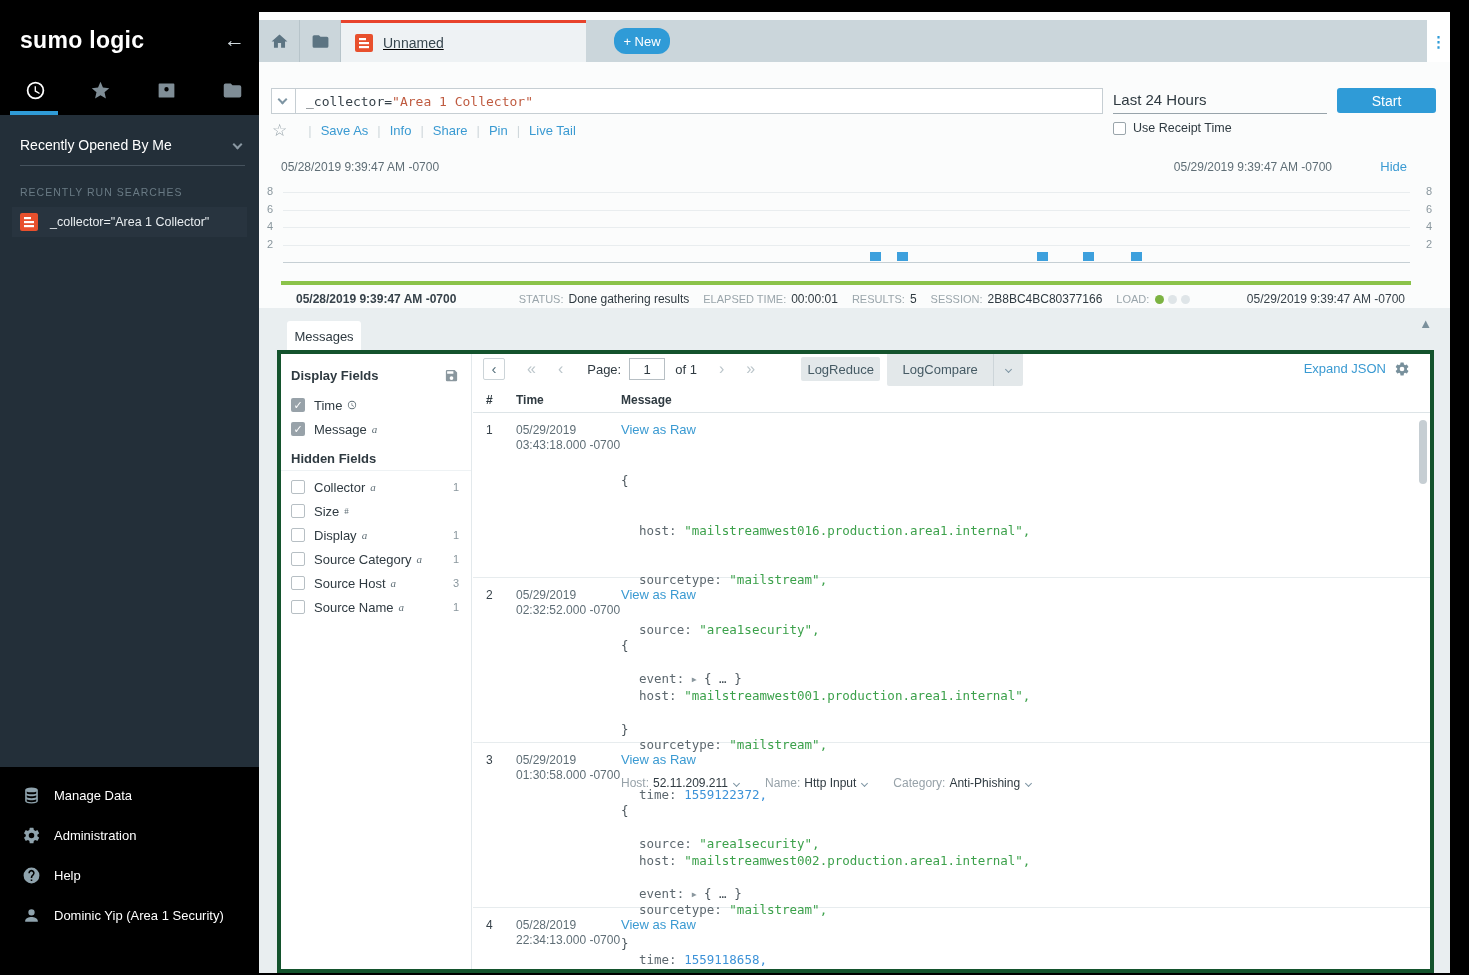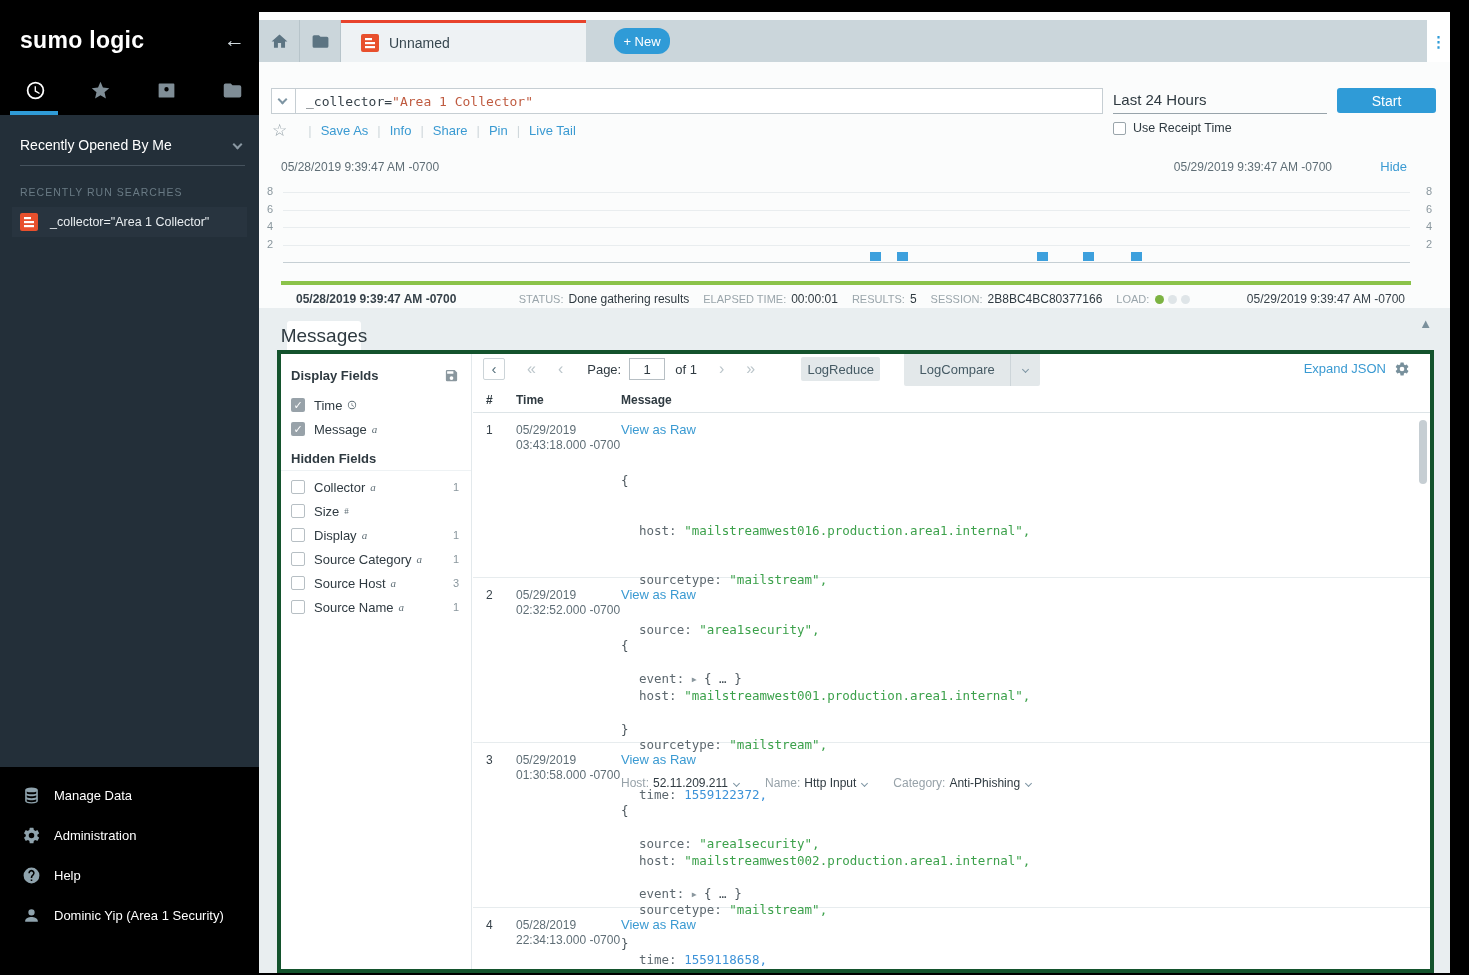--- a/index.html
+++ b/index.html
@@ -27,21 +27,21 @@
   .side-menu { position:absolute; left:0; top:763px; width:259px; }
   .sm-item { display:flex; align-items:center; height:40px; padding-left:22px; cursor:pointer; }
   .sm-item svg { width:19px; height:19px; fill:#8fa3ad; }
   .sm-item .t { margin-left:13px; font-size:13px; color:#fff; }
 
   
   .main { position:absolute; left:259px; top:0; width:1191px; height:961px; background:#fbfcfc; }
   .tabbar { position:absolute; left:0; top:8px; width:1191px; height:42px; background:#cbd6db; display:flex; }
   .tb-btn { width:41px; height:42px; display:flex; align-items:center; justify-content:center; border-right:1px solid #b7c4ca; cursor:pointer; }
   .tb-btn svg { width:19px; height:19px; fill:#5c7482; }
-  .tab-active { width:245px; height:42px; background:#eef2f4; border-top:3px solid #e8432c; display:flex; align-items:center; padding-left:20px; cursor:pointer; }
+  .tab-active { width:245px; height:42px; background:#eef2f4; border-top:3px solid #e8432c; display:flex; align-items:center; padding-left:14px; cursor:pointer;text-decoration:underline; }
   .tab-active .t { margin-left:10px; font-size:14px; color:#37474f; }
   .new-btn { margin:8px 0 0 28px; width:56px; height:26px; background:#2f9bd7; color:#fff; font-size:13px; border:none; border-radius:12px; cursor:pointer; }
   .kebab-strip { position:absolute; right:0; top:0; width:23px; height:42px; background:#fff; display:flex; align-items:center; justify-content:center; cursor:pointer; }
   .kebab-strip .k { color:#2f9bd7; font-size:15px; font-weight:bold; letter-spacing:0; line-height:5px; }
 
   .chv { display:inline-block; width:7px; height:7px; border-right:2px solid #7e95a3; border-bottom:2px solid #7e95a3; transform:rotate(45deg); }
   .chv.sm { width:5px; height:5px; border-width:1.5px; }
 
   
   .q-drop { position:absolute; left:12px; top:76px; width:25px; height:26px; border:1px solid #c6ced3; background:#fff; cursor:pointer; }
@@ -77,21 +77,21 @@
   .st-r { position:absolute; right:45px; top:2px; font-size:12px; color:#37424a; }
   .st-c { position:absolute; left:200px; right:200px; top:2px; display:flex; justify-content:center; gap:14px; align-items:center; white-space:nowrap; }
   .st-c .lab { font-size:11px; color:#9aa5ab; }
   .st-c .val { font-size:12px; color:#2f3a41; margin-left:-9px; }
   .load-dots { display:flex; gap:4px; align-items:center; margin-left:-8px; }
   .dot { width:9px; height:9px; border-radius:50%; background:#dfe5e8; }
   .dot.on { background:#7cb342; }
 
   
   .gray-area { position:absolute; left:0; top:296px; width:1191px; height:665px; background:#e9eef0; }
-  .msg-tab { position:absolute; left:28px; top:309px; width:74px; height:30px; background:#fff; border-radius:3px 3px 0 0; display:flex; align-items:center; justify-content:center; font-size:19px; color:#2f3a41; cursor:pointer; }
+  .msg-tab { position:absolute; left:28px; top:309px; width:74px; height:30px; background:#fff; border-radius:3px 3px 0 0; display:flex; align-items:center; justify-content:center; font-size:13px; color:#2f3a41; cursor:pointer; }
   .collapse-up { position:absolute; right:18px; top:304px; font-size:13px; color:#7b909c; cursor:pointer; }
   .panel { position:absolute; left:18px; top:338px; width:1157px; height:623px; background:#fff; border:4px solid #14532d; overflow:hidden; }
   .fields-col { position:absolute; left:0; top:0; width:191px; height:623px; border-right:1px solid #e3e9ec; }
   .f-head { display:flex; align-items:center; justify-content:space-between; padding:14px 12px 10px 10px; }
   .f-head .t { font-size:13px; font-weight:bold; color:#2f3a41; }
   .f-head svg { width:15px; height:15px; fill:#8a979e; cursor:pointer; }
   .f-row { display:flex; align-items:center; height:24px; padding:0 12px 0 10px; cursor:pointer; }
   .f-row .cb { width:14px; height:14px; border-radius:2px; flex:0 0 14px; display:flex; align-items:center; justify-content:center; }
   .cb.on { background:#98a2a9; color:#fff; font-size:11px; }
   .cb.off { background:#fff; border:1px solid #b7bfc4; }
@@ -103,21 +103,21 @@
   .clock-ty { width:10px; height:10px; margin-left:5px; fill:#5f6e76; }
 
   .list-col { position:absolute; left:192px; top:0; right:0; height:623px; }
   .l-toolbar { position:absolute; left:0; top:0; right:0; height:30px; display:flex; align-items:center; }
   .clp-btn { margin-left:10px; width:22px; height:22px; border:1px solid #ccd4d8; border-radius:2px; background:#fff; color:#546e7a; font-size:15px; line-height:19px; text-align:center; cursor:pointer; }
   .pg-glyph { color:#bcc6cb; font-size:16px; margin-left:22px; cursor:pointer; }
   .pg-label { margin-left:24px; font-size:13px; color:#2f3a41; }
   .pg-input { margin-left:8px; width:36px; height:22px; border:1px solid #b7bfc4; text-align:center; font-size:13px; color:#2f3a41; }
   .pg-of { margin-left:10px; font-size:13px; color:#2f3a41; }
   .lr-btn { margin-left:46px; width:79px; height:24px; background:#e3e8ea; border:none; border-radius:2px; font-size:13px; color:#455a64; cursor:pointer; }
-  .lc-wrap { margin-left:24px; display:flex; height:34px; cursor:pointer; }
+  .lc-wrap { margin-left:7px; display:flex; height:34px; cursor:pointer; }
   .lc-main { width:106px; background:#e3e8ea; border:none; border-radius:2px 0 0 2px; font-size:13px; color:#455a64; cursor:pointer; }
   .lc-drop { width:30px; background:#e3e8ea; border:none; border-left:1px solid #cdd5d9; border-radius:0 2px 2px 0; display:flex; align-items:center; justify-content:center; cursor:pointer; }
   .exp-json { position:absolute; right:44px; top:7px; font-size:13px; color:#3a9ad2; cursor:pointer; }
   .l-gear { position:absolute; right:20px; top:7px; width:16px; height:16px; fill:#78909c; cursor:pointer; }
   .l-head { position:absolute; left:0; top:32px; right:0; height:27px; border-bottom:1px solid #dde4e7; }
   .l-head span { position:absolute; top:7px; font-size:12px; font-weight:bold; color:#2f3a41; }
   .col-num { left:13px; } .col-time { left:43px; } .col-msg { left:148px; }
   .rows { position:absolute; left:0; top:59px; right:0; bottom:0; overflow:hidden; }
   .mrow { position:relative; height:165px; border-bottom:1px solid #e7ecee; }
   .mrow .num { position:absolute; left:13px; top:10px; font-size:12px; color:#37424a; }

